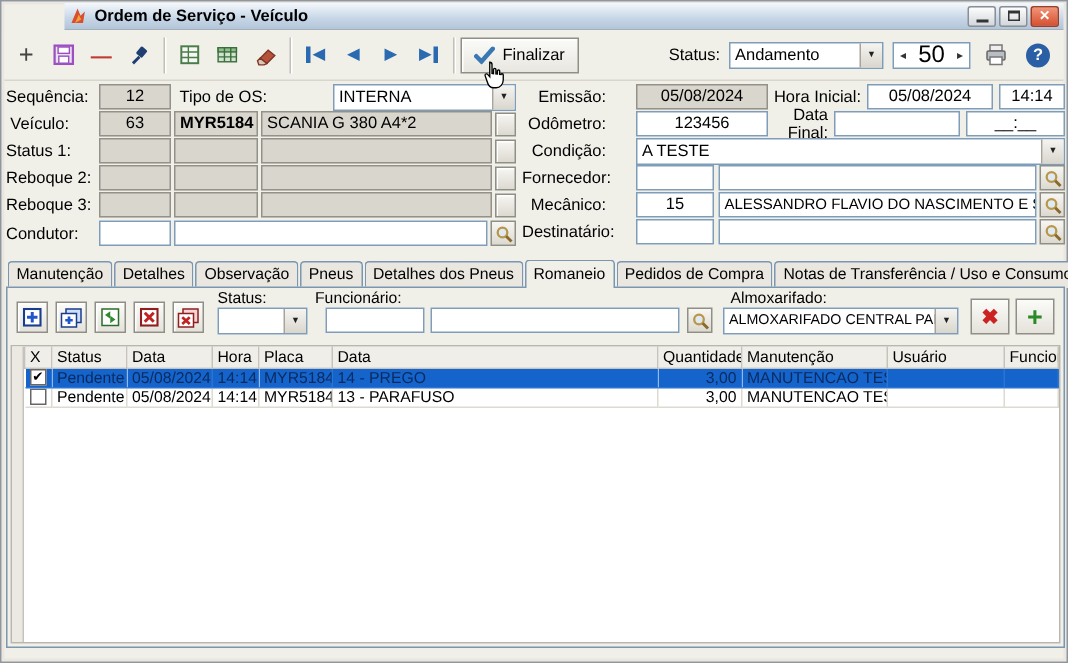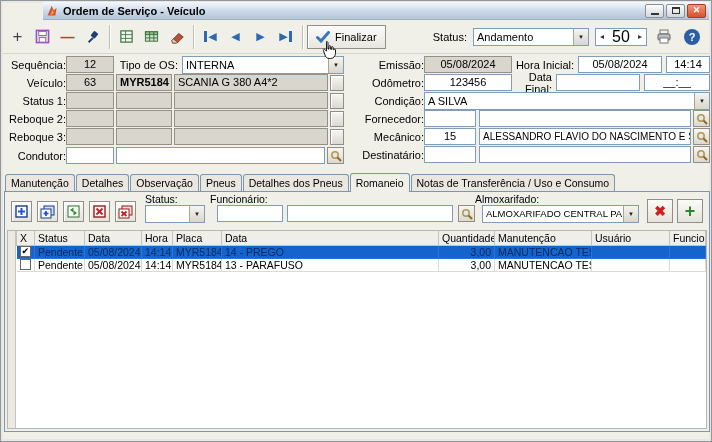--- a/index.html
+++ b/index.html
@@ -36,21 +36,21 @@
                   display:flex; align-items:center; justify-content:center; font-size:6px; color:#222; }
   .spinner { display:flex; align-items:center; border:1px solid #7f9db9; background:#fff; height:18px; width:52px; }
   .spinner .sp { width:12px; text-align:center; font-size:8px; color:#333; cursor:default; }
   .spinner .num { flex:1; text-align:center; font-size:16px; }
 
   
   .form { position:absolute; left:3px; top:55px; width:706px; height:116px; }
   .col-l { position:absolute; left:0; top:0; width:340px; }
   .col-r { position:absolute; left:344px; top:0; width:362px; }
   .fr { display:flex; align-items:center; height:17px; margin-bottom:1px; }
-  .lbl { text-align:right; padding-right:0; white-space:nowrap; font-size:11px; }
+  .lbl { text-align:right; padding-right:20px; white-space:nowrap; font-size:11px; }
   .col-l .lbl1 { width:62px; }
   .col-r .lbl1 { width:76px; }
   .lbl2 { text-align:right; padding-right:4px; font-size:11px; }
   .fld { height:17px; border:1px solid #7f9db9; background:#fff; padding:1px 3px; font-size:11px;
          line-height:13px; white-space:nowrap; overflow:hidden; }
   .fld.ro { background:#d9d6ce; border-color:#949189; }
   .fld.num { text-align:center; }
   .mini-btn { width:14px; height:16px; margin-left:2px; background:linear-gradient(#f7f6f2,#dcd9d0);
               border:1px solid #8f8f87; box-shadow:1px 1px 0 #fff inset; }
   .lk-btn { width:17px; height:17px; margin-left:2px; background:linear-gradient(#f7f6f2,#dcd9d0);
@@ -177,21 +177,21 @@
     <div class="tsep"></div>
     <button class="finalizar">
       <svg width="14" height="12" viewBox="0 0 14 12">
         <path d="M1.5 6.5 L5 10 L12.5 1.5" fill="none" stroke="#3a78b5" stroke-width="3" stroke-linecap="round"></path>
       </svg>
       <span>Finalizar</span>
     </button>
 
     <div class="tb-right">
       <span>Status:</span>
-      <div class="combo" style="width:116px;">
+      <div class="combo" style="width:103px;">
         <span class="val">Andamento</span>
         <span class="arrow">▼</span>
       </div>
       <div class="spinner">
         <span class="sp">◂</span>
         <span class="num">50</span>
         <span class="sp">▸</span>
       </div>
       <div class="tbtn" style="width:22px;">
         <svg width="16" height="15" viewBox="0 0 16 15">
@@ -205,21 +205,21 @@
       </div>
     </div>
   </div>
 
   <div class="form">
     <div class="col-l">
       <div class="fr">
         <span class="lbl lbl1">Sequência:</span>
         <span class="fld ro num" style="width:48px;">12</span>
         <span class="lbl2" style="width:68px;">Tipo de OS:</span>
-        <div class="combo" style="flex:1;">
+        <div class="combo" style="flex:1;margin-left:40px;">
           <span class="val">INTERNA</span>
           <span class="arrow">▼</span>
         </div>
       </div>
       <div class="fr">
         <span class="lbl lbl1">Veículo:</span>
         <span class="fld ro num" style="width:48px;">63</span>
         <span class="fld ro bold num" style="width:56px;margin-left:2px;">MYR5184</span>
         <span class="fld ro" style="flex:1;margin-left:2px;">SCANIA G 380 A4*2</span>
         <span class="mini-btn"></span>
@@ -269,21 +269,21 @@
       <div class="fr">
         <span class="lbl lbl1">Odômetro:</span>
         <span class="fld num" style="width:88px;">123456</span>
         <span class="lbl2" style="width:44px;">Data Final:</span>
         <span class="fld num" style="width:84px;"></span>
         <span class="fld num" style="flex:1;margin-left:4px;">__:__</span>
       </div>
       <div class="fr">
         <span class="lbl lbl1">Condição:</span>
         <div class="combo" style="flex:1;">
-          <span class="val">A SILVA</span>
+          <span class="val">A TESTE</span>
           <span class="arrow">▼</span>
         </div>
       </div>
       <div class="fr">
         <span class="lbl lbl1">Fornecedor:</span>
         <span class="fld" style="width:52px;"></span>
         <span class="fld" style="flex:1;margin-left:3px;"></span>
         <span class="lk-btn">
           <svg width="12" height="12" viewBox="0 0 12 12">
             <circle cx="5" cy="5" r="3.2" fill="#dfe9f2" stroke="#b8964a" stroke-width="1.5"></circle>
@@ -316,20 +316,21 @@
     </div>
   </div>
 
   <div class="tabs">
     <div class="tab">Manutenção</div>
     <div class="tab">Detalhes</div>
     <div class="tab">Observação</div>
     <div class="tab">Pneus</div>
     <div class="tab">Detalhes dos Pneus</div>
     <div class="tab active">Romaneio</div>
+    <div class="tab">Pedidos de Compra</div>
     <div class="tab">Notas de Transferência / Uso e Consumo</div>
 
   </div>
 
   <div class="panel">
     <div class="filterbar">
       <div class="fbtn" style="left:6px;">
         <svg width="13" height="13" viewBox="0 0 13 13">
           <rect x="1" y="1" width="11" height="11" fill="#fff" stroke="#1a3c8f" stroke-width="1.4"></rect>
           <line x1="6.5" y1="3" x2="6.5" y2="10" stroke="#2255cc" stroke-width="2"></line>
@@ -376,21 +377,21 @@
       <span class="flabel" style="left:205px;">Funcionário:</span>
       <span class="fld" style="position:absolute;left:212px;top:13px;width:66px;"></span>
       <span class="fld" style="position:absolute;left:282px;top:13px;width:166px;"></span>
       <span class="lk-btn" style="position:absolute;left:451px;top:13px;">
         <svg width="12" height="12" viewBox="0 0 12 12">
           <circle cx="5" cy="5" r="3.2" fill="#dfe9f2" stroke="#b8964a" stroke-width="1.5"></circle>
           <line x1="7.5" y1="7.5" x2="11" y2="11" stroke="#8a6a2a" stroke-width="2"></line>
         </svg>
       </span>
 
-      <span class="flabel" style="left:470px;">Almoxarifado:</span>
+      <span class="flabel" style="left:482px;">Almoxarifado:</span>
       <div class="combo" style="position:absolute;left:477px;top:13px;width:157px;">
         <span class="val" style="font-size:9.5px;">ALMOXARIFADO CENTRAL PARELHA</span>
         <span class="arrow">▼</span>
       </div>
 
       <div class="bigbtn" style="left:642px;color:#cc2222;font-size:14px;">
         <span>✖</span>
       </div>
       <div class="bigbtn" style="left:672px;color:#2a8a2a;font-size:18px;">
         <span>+</span>

